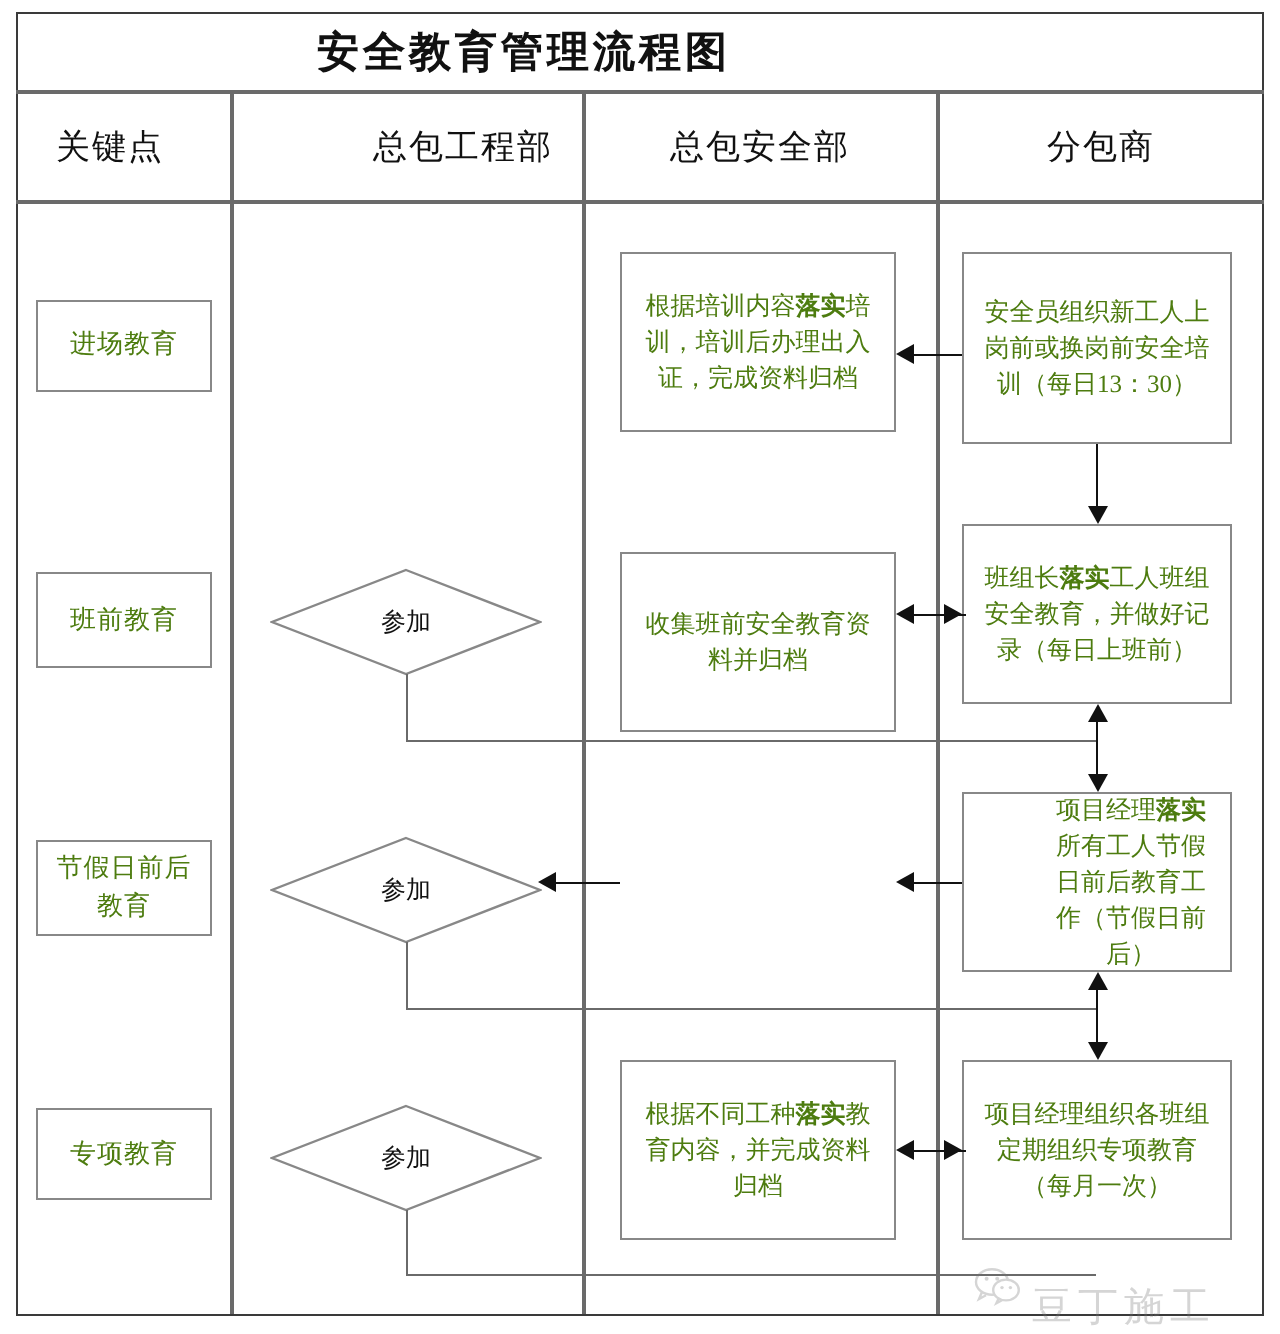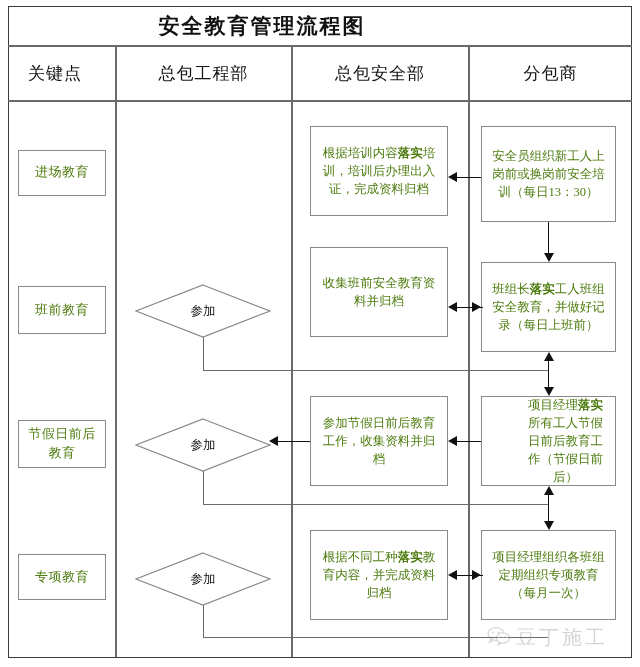--- a/index.html
+++ b/index.html
@@ -39,38 +39,38 @@
   .conn.v{width:1.3px;}
   .thin{background:#6a6a6a;}
   .arrow{position:absolute;width:0;height:0;}
   .arr-left{border-top:5px solid transparent;border-bottom:5px solid transparent;border-right:9px solid #111;}
   .arr-right{border-top:5px solid transparent;border-bottom:5px solid transparent;border-left:9px solid #111;}
   .arr-down{border-left:5px solid transparent;border-right:5px solid transparent;border-top:9px solid #111;}
   .arr-up{border-left:5px solid transparent;border-right:5px solid transparent;border-bottom:9px solid #111;}
 
   
   .watermark{position:absolute;display:flex;align-items:center;gap:5px;opacity:.30;}
-  .watermark .wmtext{font-size:20px;color:#777;letter-spacing:3px;}
+  .watermark .wmtext{font-size:20px;color:#777;letter-spacing:3px;margin-top:16px;}
 </style>
 </head>
 <body>
 
 <div id="page">
 
   <div class="frame"></div>
   <div class="hline" style="left:8px;top:45px;width:624px;"></div>
   <div class="hline" style="left:8px;top:100px;width:624px;"></div>
   <div class="vline" style="left:115px;top:46px;height:611px;"></div>
   <div class="vline" style="left:291px;top:46px;height:611px;"></div>
   <div class="vline" style="left:468px;top:46px;height:611px;"></div>
 
   <div class="title">安全教育管理流程图</div>
 
   <div class="colhead" style="left:8px;width:94px;">关键点</div>
-  <div class="colhead" style="left:116px;width:175px;">总包工程部</div>
+  <div class="colhead" style="left:116px;width:175px;padding-left:28px;">总包工程部</div>
   <div class="colhead" style="left:292px;width:176px;">总包安全部</div>
   <div class="colhead" style="left:469px;width:163px;">分包商</div>
 
   <div class="node keynode" style="left:18px;top:150px;width:88px;height:46px;font-family:Liberation Mono, monospace;">进场教育</div>
   <div class="node keynode" style="left:18px;top:286px;width:88px;height:48px;">班前教育</div>
   <div class="node keynode" style="left:18px;top:420px;width:88px;height:48px;">节假日前后教育</div>
   <div class="node keynode" style="left:18px;top:554px;width:88px;height:46px;">专项教育</div>
 
   <div class="diamond" style="left:135px;top:284px;width:136px;height:54px;">
     <svg width="136" height="54" viewBox="0 0 136 54">
@@ -87,25 +87,22 @@
   <div class="diamond" style="left:135px;top:552px;width:136px;height:54px;">
     <svg width="136" height="54" viewBox="0 0 136 54">
         <polygon points="68,1 135,27 68,53 1,27" fill="#fff" stroke="#888" stroke-width="1.2"></polygon>
       </svg>
     <div class="dlabel">参加</div>
   </div>
 
   <div class="node" style="left:310px;top:126px;width:138px;height:90px;">
     <span><span>根据培训内容</span><b>落实</b><span>培训，培训后办理出入证，完成资料归档</span></span>
   </div>
-  <div class="node" style="left:310px;top:247px;width:138px;height:90px;">
+  <div class="node" style="left:310px;top:276px;width:138px;height:90px;">
     <span><span></span><b></b><span>收集班前安全教育资料并归档</span></span>
-  </div>
-  <div class="node" style="left:310px;top:396px;width:138px;height:90px;">
-    <span><span></span><b></b><span>参加节假日前后教育工作，收集资料并归档</span></span>
   </div>
   <div class="node" style="left:310px;top:530px;width:138px;height:90px;">
     <span><span>根据不同工种</span><b>落实</b><span>教育内容，并完成资料归档</span></span>
   </div>
 
   <div class="node" style="left:481px;top:126px;width:135px;height:96px;">
     <span><span></span><b></b><span>安全员组织新工人上岗前或换岗前安全培训（每日13：30）</span></span>
   </div>
   <div class="node" style="left:481px;top:262px;width:135px;height:90px;">
     <span><span>班组长</span><b>落实</b><span>工人班组安全教育，并做好记录（每日上班前）</span></span>

